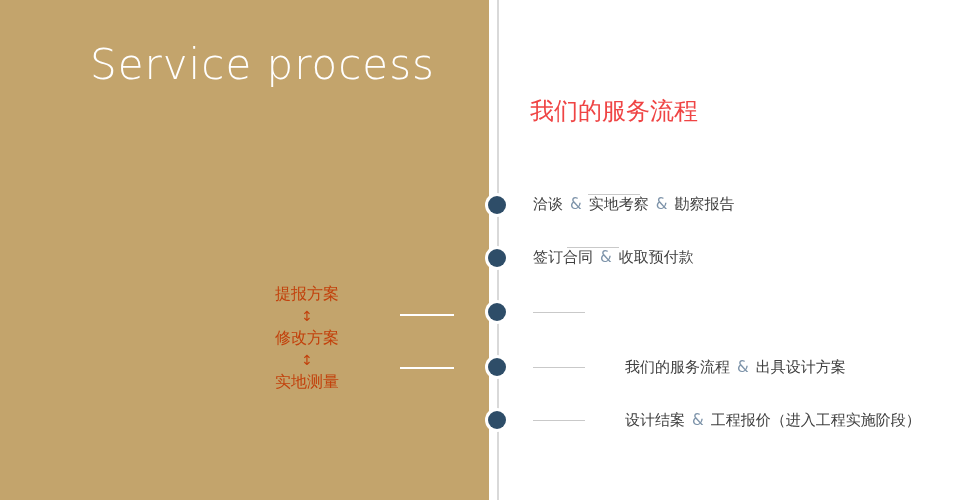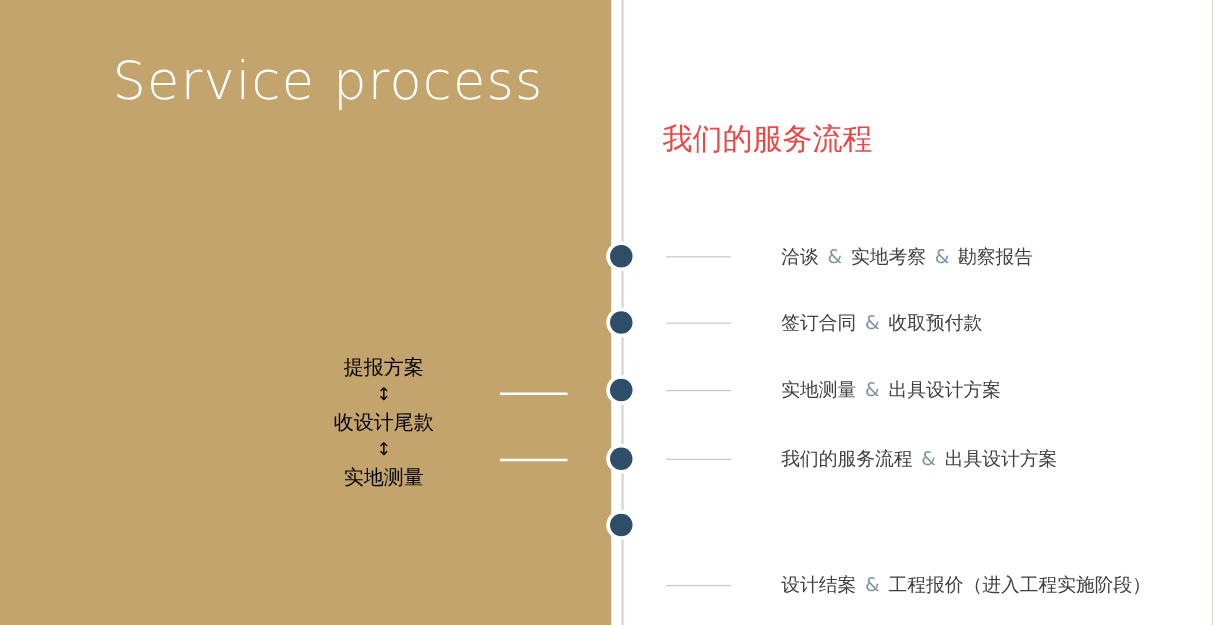--- a/index.html
+++ b/index.html
@@ -29,21 +29,21 @@
     position: absolute; left: 90px; top: 40px;
     font-size: 42px; font-weight: 300;
     color: #ffffff; letter-spacing: 1px;
     white-space: nowrap;
   }
 
   
   .plan-block {
     position: absolute; left: 240px; top: 283px;
     width: 134px; text-align: center;
-    color: #000000; font-size: 16px; line-height: 22px;
+    color: #c2410c; font-size: 16px; line-height: 22px;
   }
   .plan-arrow { font-size: 14px; line-height: 22px; }
 
   
   .connector-white {
     position: absolute; width: 54px; height: 2px; background: #ffffff;
   }
   .connector-white.c1 { left: 400px; top: 314px; }
   .connector-white.c2 { left: 400px; top: 367px; }
 
@@ -64,25 +64,25 @@
   .right-heading {
     position: absolute; left: 530px; top: 95px;
     font-size: 24px; font-weight: normal; color: #ef4444;
     white-space: nowrap;
   }
   .step-row {
     position: absolute; left: 533px;
     display: flex; align-items: center; height: 22px;
     white-space: nowrap;
   }
-  .step-row.r1 { top: 194px; }
-  .step-row.r2 { top: 247px; }
+  .step-row.r1 { top: 194px; flex-direction: column; }
+  .step-row.r2 { top: 247px; flex-direction: column; }
   .step-row.r3 { top: 301px; }
   .step-row.r4 { top: 356px; }
-  .step-row.r5 { top: 409px; margin-top: 48px; }
+  .step-row.r5 { top: 409px; }
 
   .step-line {
     width: 52px; height: 1px; background: #c9c9c9;
     margin-right: 40px; flex: 0 0 auto;
   }
   .step-text { font-size: 15px; color: #404040; }
   .amp { color: #7e94aa; margin: 0 7px; }
 </style>
 </head>
 <body>
@@ -90,21 +90,21 @@
 <div class="canvas">
 
   <div class="gold-panel"></div>
   <div class="divider"></div>
 
   <div class="service-title">Service process</div>
 
   <div class="plan-block">
     <div class="plan-step">提报方案</div>
     <div class="plan-arrow">↕</div>
-    <div class="plan-step">收设计尾款</div>
+    <div class="plan-step">修改方案</div>
     <div class="plan-arrow">↕</div>
     <div class="plan-step">实地测量</div>
   </div>
 
   <div class="connector-white c1"></div>
   <div class="connector-white c2"></div>
 
   <div class="dot d1"></div>
   <div class="dot d2"></div>
   <div class="dot d3"></div>
@@ -122,23 +122,20 @@
 
   <div class="step-row r2">
     <span class="step-line"></span>
     <span class="step-text">
       <span>签订合同</span><span class="amp">&amp;</span><span>收取预付款</span>
     </span>
   </div>
 
   <div class="step-row r3">
     <span class="step-line"></span>
-    <span class="step-text">
-      <span>实地测量</span><span class="amp">&amp;</span><span>出具设计方案</span>
-    </span>
   </div>
 
   <div class="step-row r4">
     <span class="step-line"></span>
     <span class="step-text">
       <span>我们的服务流程</span><span class="amp">&amp;</span><span>出具设计方案</span>
     </span>
   </div>
 
   <div class="step-row r5">

